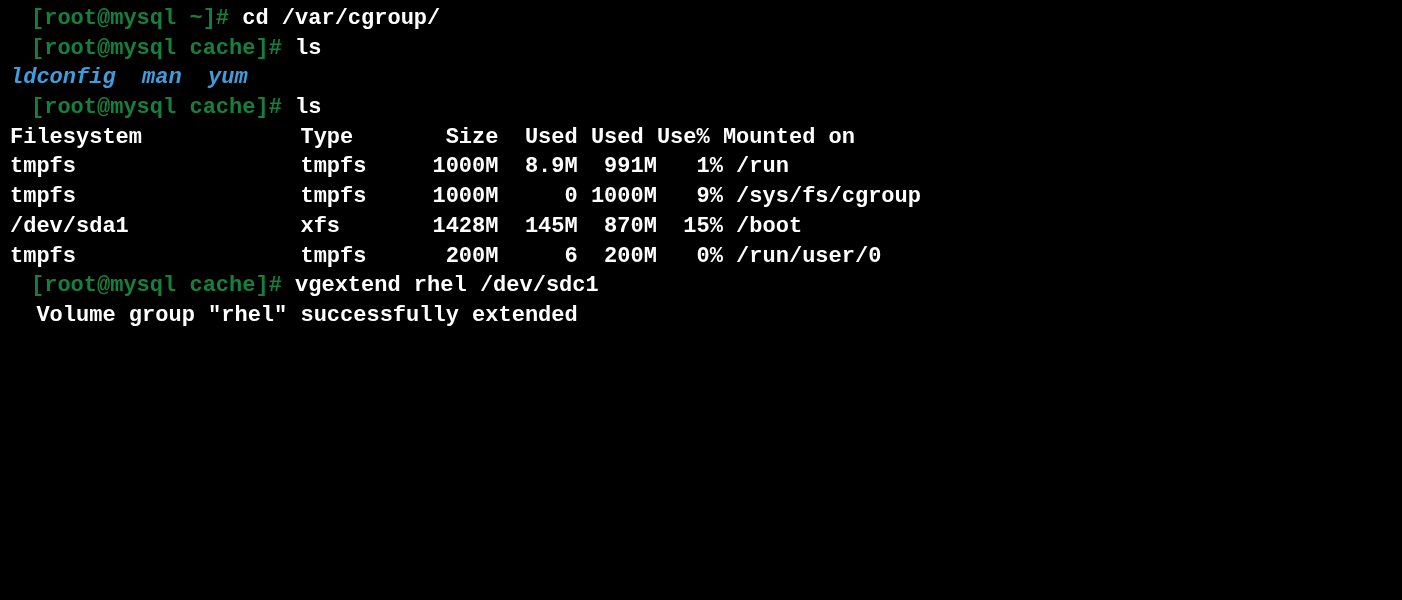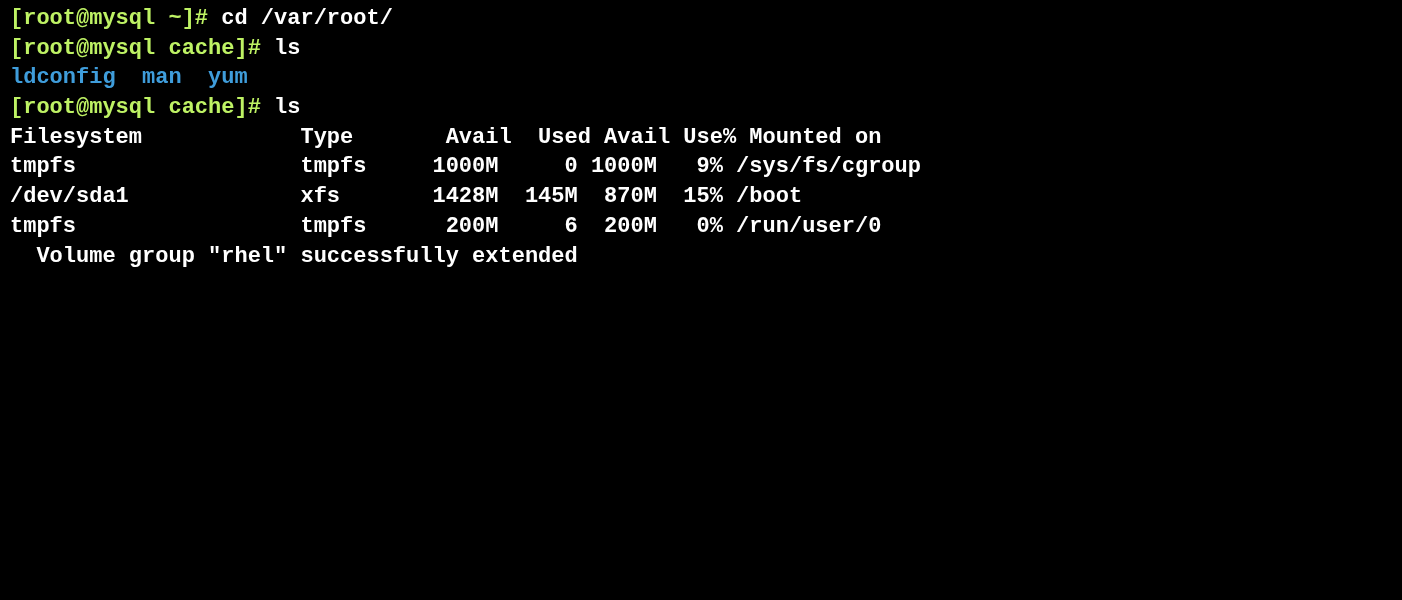--- a/index.html
+++ b/index.html
@@ -17,34 +17,38 @@
       width: 1402px;
       height: 600px;
       overflow: hidden;
       font-weight: bold;
     }
     .line {
       white-space: pre;
     }
     .dir {
       color: #3f9ddb;
+      font-style: italic;
     }
     .prompt {
-      color: #bef264;
+      color: #15803d;
+      margin-left: 21px;
     }
     .cmd {
       color: #ffffff;
     }
   </style>
 </head>
 <body>
 
 <div id="terminal">
-    <div class="line"><span class="prompt">[root@mysql ~]# </span><span class="cmd">cd /var/root/</span></div>
+    <div class="line"><span class="prompt">[root@mysql ~]# </span><span class="cmd">cd /var/cgroup/</span></div>
     <div class="line"><span class="prompt">[root@mysql cache]# </span><span class="cmd">ls</span></div>
     <div class="line"><span class="dir">ldconfig</span>  <span class="dir">man</span>  <span class="dir">yum</span></div>
     <div class="line"><span class="prompt">[root@mysql cache]# </span><span class="cmd">ls</span></div>
-    <div class="line">Filesystem            Type       Avail  Used Avail Use% Mounted on</div>
+    <div class="line">Filesystem            Type       Size  Used Used Use% Mounted on</div>
+    <div class="line">tmpfs                 tmpfs     1000M  8.9M  991M   1% /run</div>
     <div class="line">tmpfs                 tmpfs     1000M     0 1000M   9% /sys/fs/cgroup</div>
     <div class="line">/dev/sda1             xfs       1428M  145M  870M  15% /boot</div>
     <div class="line">tmpfs                 tmpfs      200M     6  200M   0% /run/user/0</div>
+    <div class="line"><span class="prompt">[root@mysql cache]# </span><span class="cmd">vgextend rhel /dev/sdc1</span></div>
     <div class="line"><span>  Volume group "rhel" successfully extended</span></div>
   </div>
 
 </body></html>

